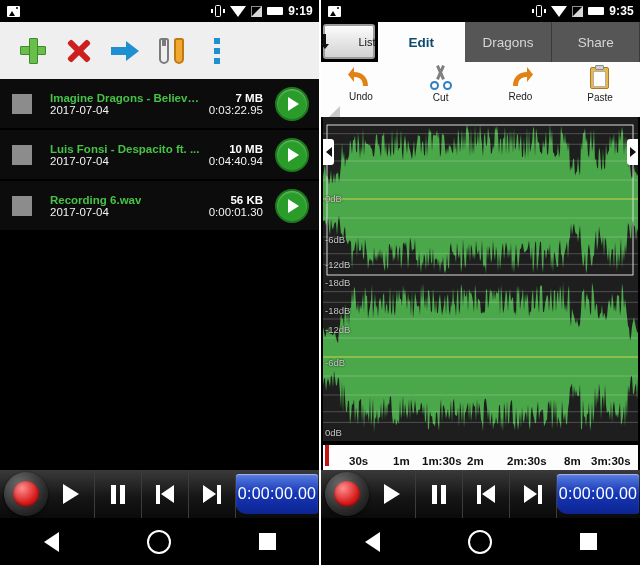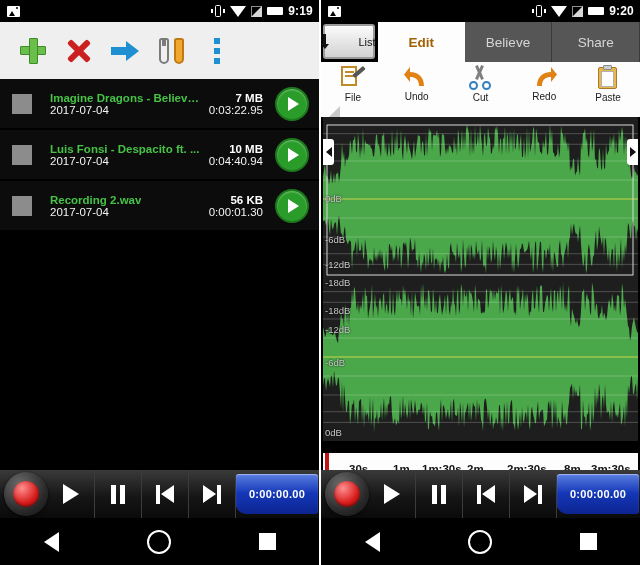--- a/index.html
+++ b/index.html
@@ -92,21 +92,21 @@
   .t-prev::before{content:"";position:absolute;left:0;top:0;width:4px;height:19px;background:#fff;}
   .t-prev::after{content:"";position:absolute;right:0;top:0;width:0;height:0;
     border-top:9.5px solid transparent;border-bottom:9.5px solid transparent;border-right:13px solid #fff;}
   .t-next::before{content:"";position:absolute;right:0;top:0;width:4px;height:19px;background:#fff;}
   .t-next::after{content:"";position:absolute;left:0;top:0;width:0;height:0;
     border-top:9.5px solid transparent;border-bottom:9.5px solid transparent;border-left:13px solid #fff;}
   .tclock{flex:1;height:40px;margin:0 2px 0 0;border-radius:3px 3px 3px 10px;
     background:linear-gradient(#5b7fe0,#1437b8 48%,#0d2490);
     display:flex;align-items:center;justify-content:center;align-self:center;
     box-shadow:inset 0 1px 1px rgba(255,255,255,.45);}
-  .tclock span{color:#fff;font-size:11px;font-weight:bold;letter-spacing:.3px;}
+  .tclock span{color:#fff;font-size:16px;font-weight:normal;letter-spacing:.3px;}
 
   
   .navbar{position:absolute;left:0;bottom:0;width:320px;height:47px;background:#000;
     display:flex;align-items:center;justify-content:space-around;}
   .nv-back{width:0;height:0;border-top:10px solid transparent;border-bottom:10px solid transparent;border-right:15px solid #fff;}
   .nv-home{width:20px;height:20px;border-radius:50%;border:2.5px solid #fff;}
   .nv-rec{width:17px;height:17px;background:#fff;}
 
   
   .tabbar{height:40px;background:#000;display:flex;align-items:stretch;}
@@ -116,21 +116,21 @@
   .lb-ic{width:15px;height:15px;position:relative;}
   .lb-ic .arw{position:absolute;left:0;top:0;width:5px;height:15px;}
   .lb-ic .arw::before{content:"";position:absolute;left:1px;top:0;width:3px;height:10px;background:#111;}
   .lb-ic .arw::after{content:"";position:absolute;left:-1px;bottom:0;width:0;height:0;
     border-left:4px solid transparent;border-right:4px solid transparent;border-top:5px solid #111;}
   .lb-ic .ln{position:absolute;right:0;background:#111;height:2px;}
   .lb-ic .l1{top:1px;width:9px;} .lb-ic .l2{top:5px;width:7px;} .lb-ic .l3{top:9px;width:5px;}
   .lb-tx{font-size:11px;color:#111;margin-left:35px;}
   .tab{flex:1;display:flex;align-items:center;justify-content:center;font-size:13.5px;}
   .tab.inactive{background:#565656;color:#d6d6d6;border-right:1px solid #3a3a3a;}
-  .tab.active{background:#fdfdfd;color:#a16207;font-weight:bold;}
+  .tab.active{background:#fdfdfd;color:#0c4a6e;font-weight:bold;}
 
   
   .etoolbar{height:55px;background:#fdfdfd;display:flex;align-items:flex-start;
     padding-top:3px;box-sizing:border-box;position:relative;}
   .ebtn{flex:1;display:flex;flex-direction:column;align-items:center;gap:2px;}
   .ebtn .lbl{font-size:10px;color:#1a1a1a;}
   .eic{width:26px;height:25px;position:relative;}
   
   .ic-file .pg{position:absolute;left:1px;top:1px;width:16px;height:20px;background:#fff;
     border:2px solid #c08a28;box-sizing:border-box;}
@@ -168,21 +168,21 @@
   .handle{position:absolute;top:22px;width:11px;height:26px;background:#fff;
     display:flex;align-items:center;justify-content:center;}
   .handle.l{left:0;border-radius:0 3px 3px 0;}
   .handle.r{right:0;border-radius:3px 0 0 3px;}
   .handle i{width:0;height:0;border-top:5px solid transparent;border-bottom:5px solid transparent;}
   .handle.l i{border-right:6px solid #111;}
   .handle.r i{border-left:6px solid #111;}
   .dblabel{position:absolute;left:2px;color:#c9c9c9;font-size:9.5px;
     text-shadow:0 0 2px #000;pointer-events:none;}
   .ruler{height:31px;background:#fdfdfd;display:flex;align-items:center;
-    margin:12px 2px;position:relative;overflow:hidden;}
+    margin:4px 2px;position:relative;overflow:hidden;}
   .ruler .tick{position:absolute;color:#111;font-size:11.5px;font-weight:bold;white-space:nowrap;}
   .ruler .playhead{position:absolute;left:2px;top:0;width:4px;height:21px;background:#c01515;}
 </style>
 </head>
 <body>
 
 <div class="screens">
 
   <div class="phone left">
 
@@ -270,21 +270,21 @@
         </div>
         <div class="fplay">
             <i></i>
           </div>
       </div>
 
       <div class="frow">
         <div class="fcheck"></div>
         <div class="fmeta">
           <div class="fline">
-            <div class="ftitle">Recording 2.wav</div>
+            <div class="ftitle">Recording 6.wav</div>
             <div class="fsize">56 KB</div>
           </div>
           <div class="fline">
             <div class="fdate">2017-07-04</div>
             <div class="fdur">0:00:01.30</div>
           </div>
         </div>
         <div class="fplay">
             <i></i>
           </div>
@@ -328,53 +328,46 @@
       </div>
       <div class="sb-right">
         <div class="ic-vib">
             <span class="w1"></span>
             <span class="body"></span>
             <span class="w2"></span>
           </div>
         <div class="ic-wifi"></div>
         <div class="ic-sig"></div>
         <div class="ic-bat"></div>
-        <div class="sb-time">9:20</div>
+        <div class="sb-time">9:35</div>
       </div>
     </div>
 
     <div class="tabbar">
       <div class="listbtn">
         <div class="lb-ic">
           <span class="arw"></span>
             <span class="ln l1"></span>
             <span class="ln l2"></span>
             <span class="ln l3"></span>
         </div>
         <span class="lb-tx">List</span>
       </div>
       <div class="tab active">
           <span>Edit</span>
         </div>
       <div class="tab inactive">
-          <span>Believe</span>
+          <span>Dragons</span>
         </div>
       <div class="tab inactive">
           <span>Share</span>
         </div>
     </div>
 
     <div class="etoolbar">
-      <div class="ebtn">
-        <div class="eic ic-file">
-            <span class="pg"></span>
-            <span class="pen"></span>
-          </div>
-        <span class="lbl">File</span>
-      </div>
       <div class="ebtn">
         <div class="eic ic-undo">
           <svg width="26" height="24" viewBox="0 0 26 24">
               <path d="M20 21 C20 11 13 7 6 7 L6 2 L0 9.5 L6 17 L6 12 C11 12 15 14 15 21 Z" fill="#e08214"></path>
             </svg>
         </div>
         <span class="lbl">Undo</span>
       </div>
       <div class="ebtn">
         <div class="eic ic-cut">

